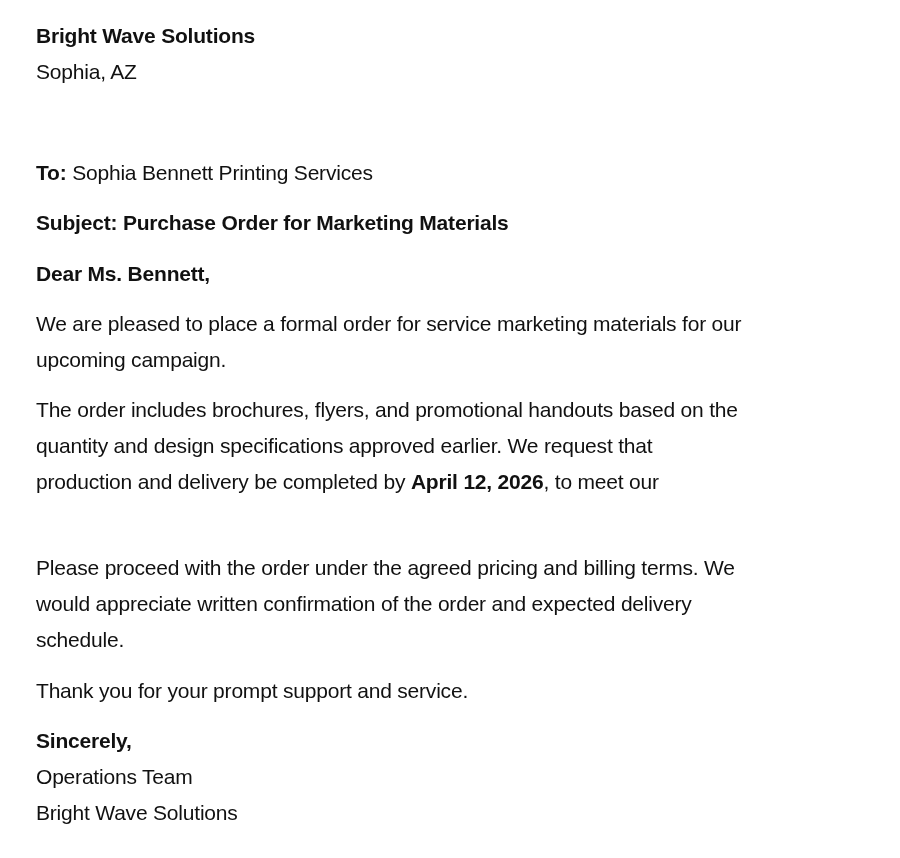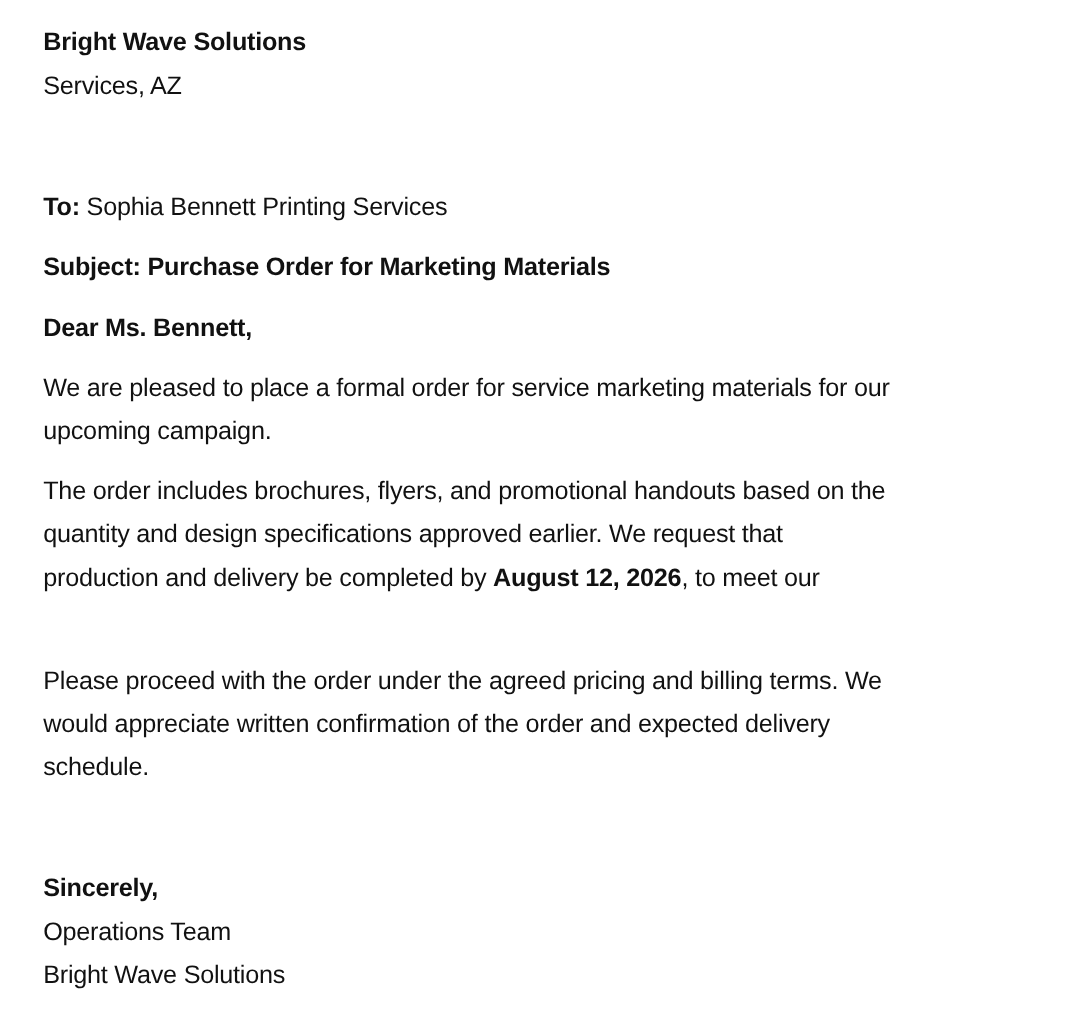--- a/index.html
+++ b/index.html
@@ -11,37 +11,38 @@
   }
   .page { position: relative; width: 736px; height: 858px; }
   .line { position: absolute; left: 36px; white-space: nowrap; line-height: 26px; letter-spacing: -0.2px; }
   b { font-weight: bold; }
 </style>
 </head>
 <body>
 
 <div class="page">
   <div class="line" style="top:23px"><b>Bright Wave Solutions</b></div>
-  <div class="line" style="top:59px">Services, AZ</div>
+  <div class="line" style="top:59px">Sophia, AZ</div>
 
 
   <div class="line" style="top:210px"><b>Subject: Purchase Order for Marketing Materials</b></div>
 
   <div class="line" style="top:160px"><b>To:</b><span> Sophia Bennett Printing Services</span></div>
 
   <div class="line" style="top:261px"><b>Dear Ms. Bennett,</b></div>
 
   <div class="line" style="top:311px">We are pleased to place a formal order for service marketing materials for our</div>
   <div class="line" style="top:347px">upcoming campaign.</div>
 
   <div class="line" style="top:397px">The order includes brochures, flyers, and promotional handouts based on the</div>
   <div class="line" style="top:433px">quantity and design specifications approved earlier. We request that</div>
-  <div class="line" style="top:469px"><span>production and delivery be completed by </span><b>August 12, 2026</b><span>, to meet our</span></div>
+  <div class="line" style="top:469px"><span>production and delivery be completed by </span><b>April 12, 2026</b><span>, to meet our</span></div>
 
   <div class="line" style="top:555px">Please proceed with the order under the agreed pricing and billing terms. We</div>
   <div class="line" style="top:591px">would appreciate written confirmation of the order and expected delivery</div>
   <div class="line" style="top:627px">schedule.</div>
 
+  <div class="line" style="top:678px">Thank you for your prompt support and service.</div>
 
   <div class="line" style="top:728px"><b>Sincerely,</b></div>
   <div class="line" style="top:764px">Operations Team</div>
   <div class="line" style="top:800px">Bright Wave Solutions</div>
 </div>
 
 </body></html>

